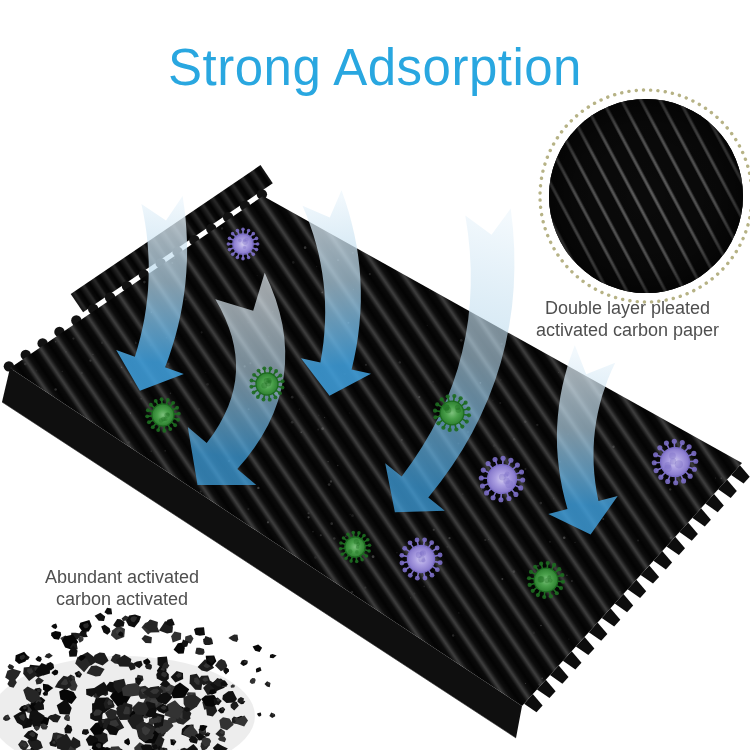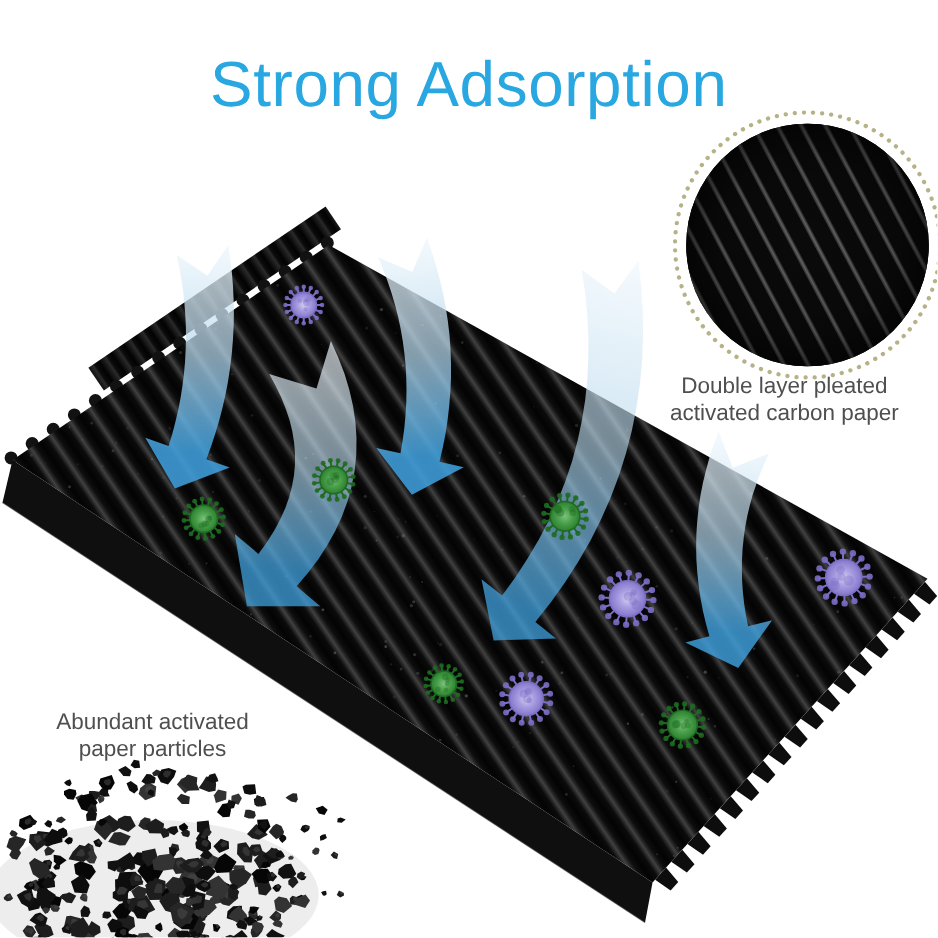--- a/index.html
+++ b/index.html
@@ -1020,15 +1020,15 @@
         <polygon points="276.6,655.6 273.3,658.2 269.8,657.7 270.1,654.7 272.5,654.0" fill="#0d0d0d"></polygon>
       </g>
     </svg>
   <h1 class="title" style="color: rgb(41, 167, 224);">Strong Adsorption</h1>
   <div class="caption inset-cap" style="color: rgb(79, 79, 79);">
     <div>Double layer pleated</div>
     <div>activated carbon paper</div>
   </div>
   <div class="caption pile-cap" style="color: rgb(79, 79, 79);">
     <div>Abundant activated</div>
-    <div>paper particles</div>
+    <div>carbon activated</div>
   </div>
 </div>
 
 </body></html>

